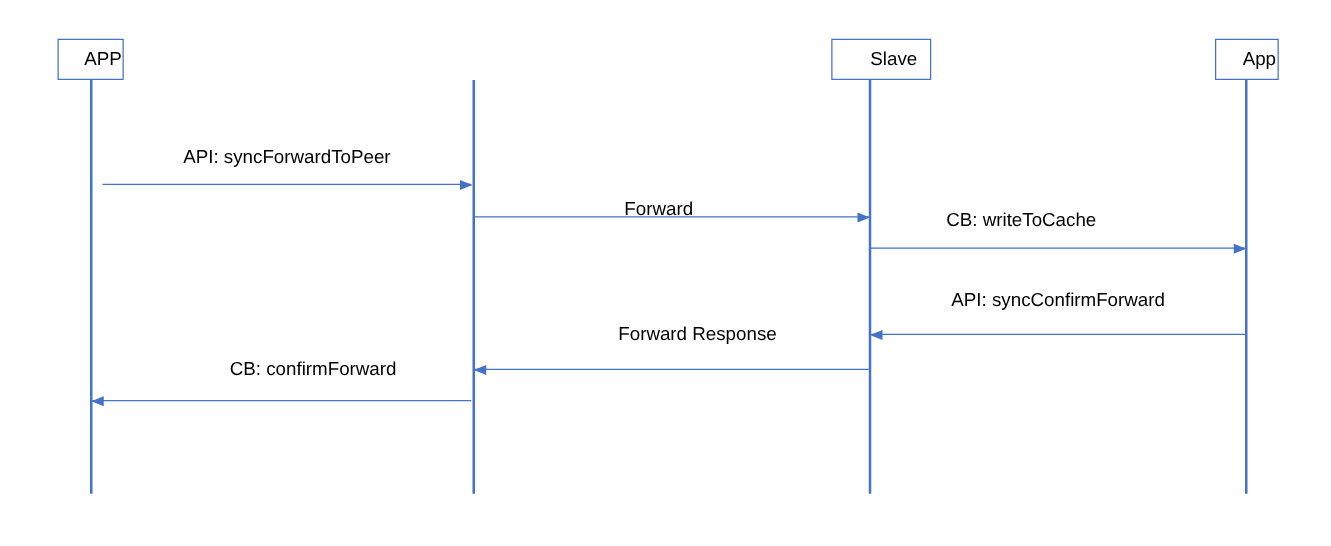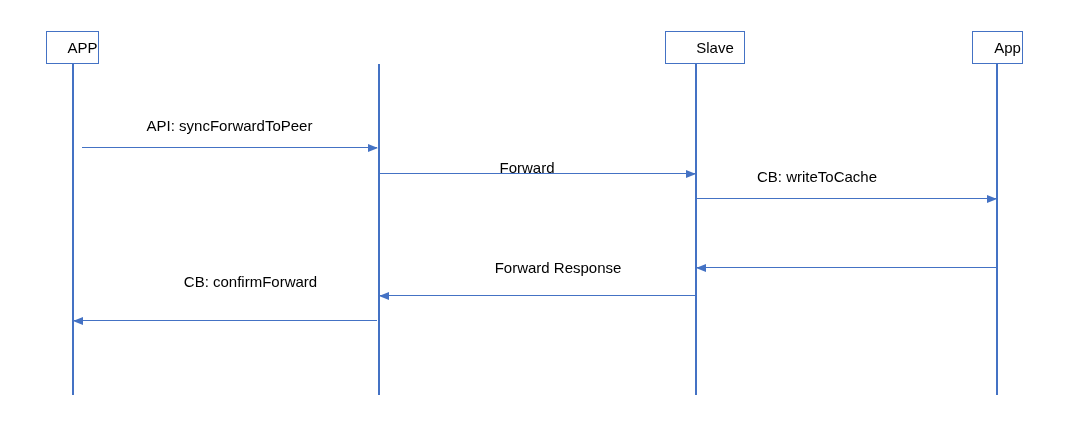--- a/index.html
+++ b/index.html
@@ -57,21 +57,21 @@
     font-size: 15px;
     line-height: 17px;
     color: #000000;
     white-space: nowrap;
   }
   .label-1 { left: 82px;  top: 117px; width: 295px; }
   .label-2 { left: 379px; top: 127px; width: 296px; margin-top: 32px; }
   .label-3 { left: 696px; top: 168px; width: 242px; }
   .label-4 { left: 697px; top: 232px; width: 299px; }
   .label-5 { left: 380px; top: 259px; width: 356px; }
-  .label-6 { left: 74px;  top: 273px; width: 353px; }
+  .label-6 { left: 74px;  top: 287px; width: 353px; }
 
   
   .msg-line {
     position: absolute;
     height: 0;
     border-top: 1.5px solid #4472C4;
   }
   .line-1 { left: 82px;  top: 147px; width: 295px; }
   .line-2 { left: 379px; top: 173px; width: 316px; }
   .line-3 { left: 696px; top: 198px; width: 300px; }
@@ -125,20 +125,21 @@
   <div class="msg-label label-2">Forward</div>
   <div class="msg-line line-2">
     <span class="arrowhead right"></span>
   </div>
 
   <div class="msg-label label-3">CB: writeToCache</div>
   <div class="msg-line line-3">
     <span class="arrowhead right"></span>
   </div>
 
+  <div class="msg-label label-4">API: syncConfirmForward</div>
   <div class="msg-line line-4">
     <span class="arrowhead left"></span>
   </div>
 
   <div class="msg-label label-5">Forward Response</div>
   <div class="msg-line line-5">
     <span class="arrowhead left"></span>
   </div>
 
   <div class="msg-label label-6">CB: confirmForward</div>

